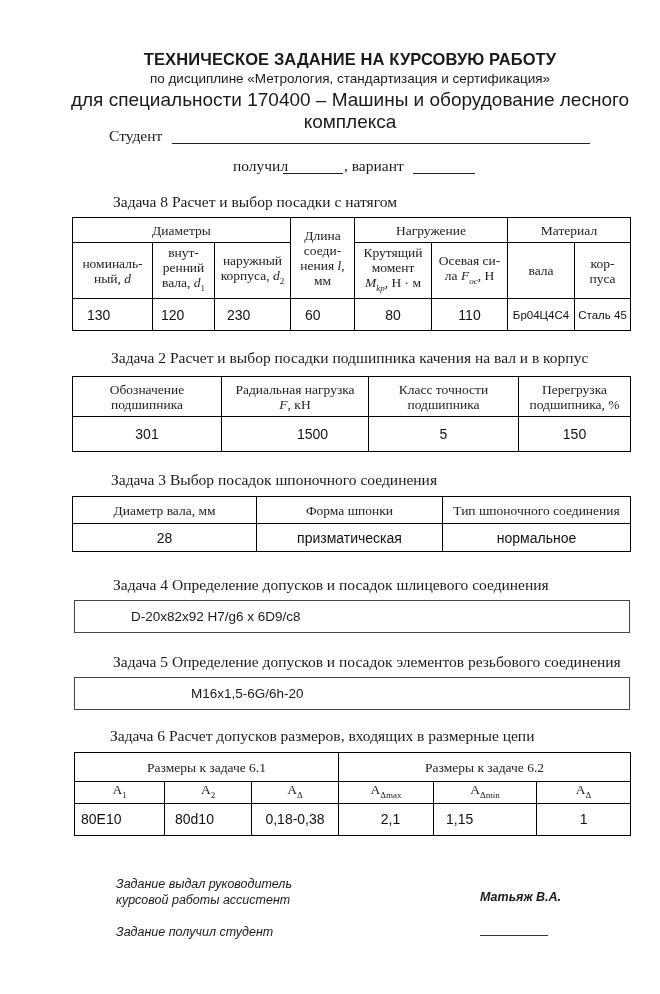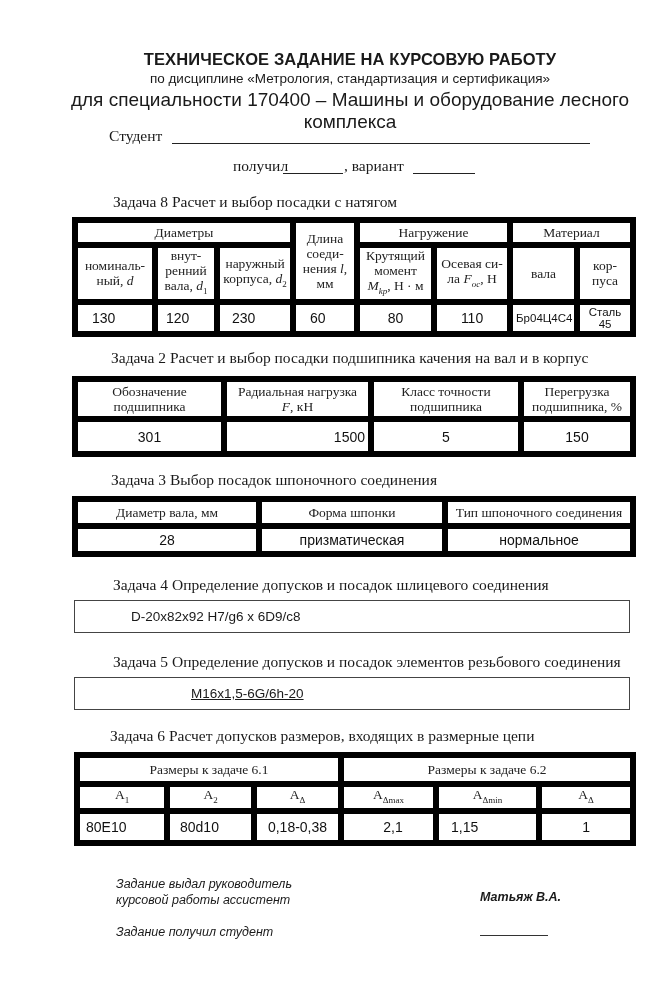--- a/index.html
+++ b/index.html
@@ -13,21 +13,21 @@
   .student-label { left: 109px; top: 127px; font-family: "Liberation Serif", serif; font-size: 15.5px; }
   .student-line { left: 172px; top: 143px; width: 418px; border-bottom: 1px solid #222; }
   .group-label { left: 233px; top: 157px; font-family: "Liberation Serif", serif; font-size: 15.5px; }
   .group-line { left: 283px; top: 173px; width: 60px; border-bottom: 1px solid #222; }
   .variant-label { left: 344px; top: 157px; font-family: "Liberation Serif", serif; font-size: 15.5px; }
   .variant-line { left: 413px; top: 173px; width: 62px; border-bottom: 1px solid #222; }
 
   .task-heading { font-family: "Liberation Serif", serif; font-size: 15.5px; }
 
   table.grid { position: absolute; border-collapse: collapse; table-layout: fixed; }
-  table.grid td, table.grid th { border: 6px solid #000000; padding: 0 3px; text-align: center; vertical-align: middle; font-weight: normal; }
+  table.grid td, table.grid th { border: 1px solid #000000; padding: 0 3px; text-align: center; vertical-align: middle; font-weight: normal; }
   th { font-family: "Liberation Serif", serif; font-size: 13.5px; line-height: 15px; color: #222; }
   td.val { font-family: "Liberation Sans", sans-serif; font-size: 14px; color: #111; }
   td.val.small { font-size: 11.5px; }
   i.v { font-family: "Liberation Serif", serif; font-style: italic; }
   sub { font-size: 9px; }
 
   .box { position: absolute; border: 1px solid #444; box-sizing: border-box; }
   .box span { position: absolute; top: 8px; font-family: "Liberation Sans", sans-serif; font-size: 13.5px; }
 
   .footer { font-family: "Liberation Sans", sans-serif; font-style: italic; font-size: 12.5px; line-height: 16px; }
@@ -103,21 +103,21 @@
     </colgroup>
   <tbody>
       <tr style="height:40px">
     <th>Обозначение подшипника</th>
     <th><span>Радиальная нагрузка</span><br><i class="v">F</i><span>, кН</span></th>
     <th>Класс точности подшипника</th>
     <th>Перегрузка подшипника, %</th>
   </tr>
   <tr style="height:35px">
     <td class="val">301</td>
-    <td class="val" style="text-align:right;padding-left:38px">1500</td>
+    <td class="val" style="text-align:center;padding-left:38px">1500</td>
     <td class="val">5</td>
     <td class="val">150</td>
   </tr>
 </tbody>
   </table>
 
 <div class="abs task-heading" style="left:111px; top:471px;">Задача 3 Выбор посадок шпоночного соединения</div>
 <table class="grid" style="left:72px; top:496px; width:558px;">
   <colgroup>
       <col style="width:184px">
@@ -138,21 +138,21 @@
 </tbody>
   </table>
 
 <div class="abs task-heading" style="left:113px; top:576px;">Задача 4 Определение допусков и посадок шлицевого соединения</div>
 <div class="box" style="left:74px; top:600px; width:556px; height:33px;">
   <span style="left:56px;">D-20x82x92 H7/g6 x 6D9/c8</span>
 </div>
 
 <div class="abs task-heading" style="left:113px; top:653px;">Задача 5 Определение допусков и посадок элементов резьбового соединения</div>
 <div class="box" style="left:74px; top:677px; width:556px; height:33px;">
-  <span style="left:116px;text-decoration:underline;">M16x1,5-6G/6h-20</span>
+  <span style="left:116px;">M16x1,5-6G/6h-20</span>
 </div>
 
 <div class="abs task-heading" style="left:110px; top:727px;">Задача 6 Расчет допусков размеров, входящих в размерные цепи</div>
 <table class="grid" style="left:74px; top:752px; width:556px;">
   <colgroup>
       <col style="width:90px">
       <col style="width:87px">
       <col style="width:87px">
       <col style="width:95px">
       <col style="width:103px">

